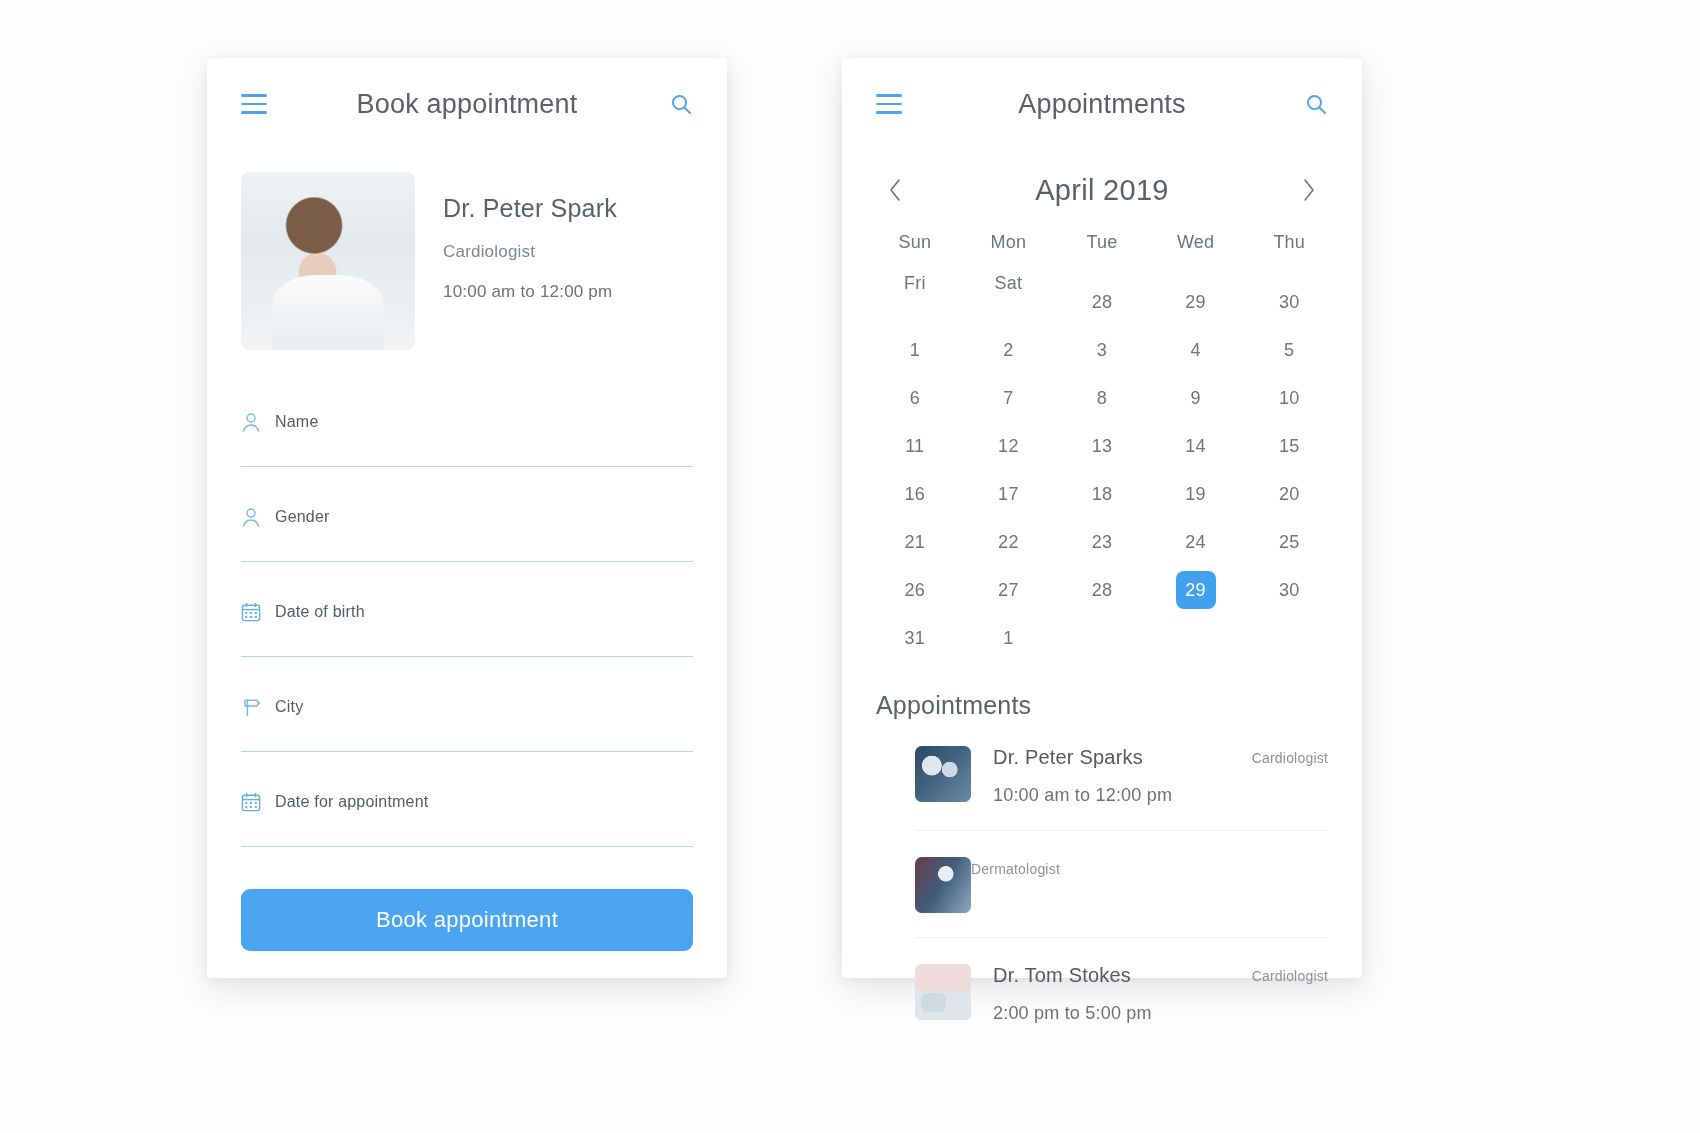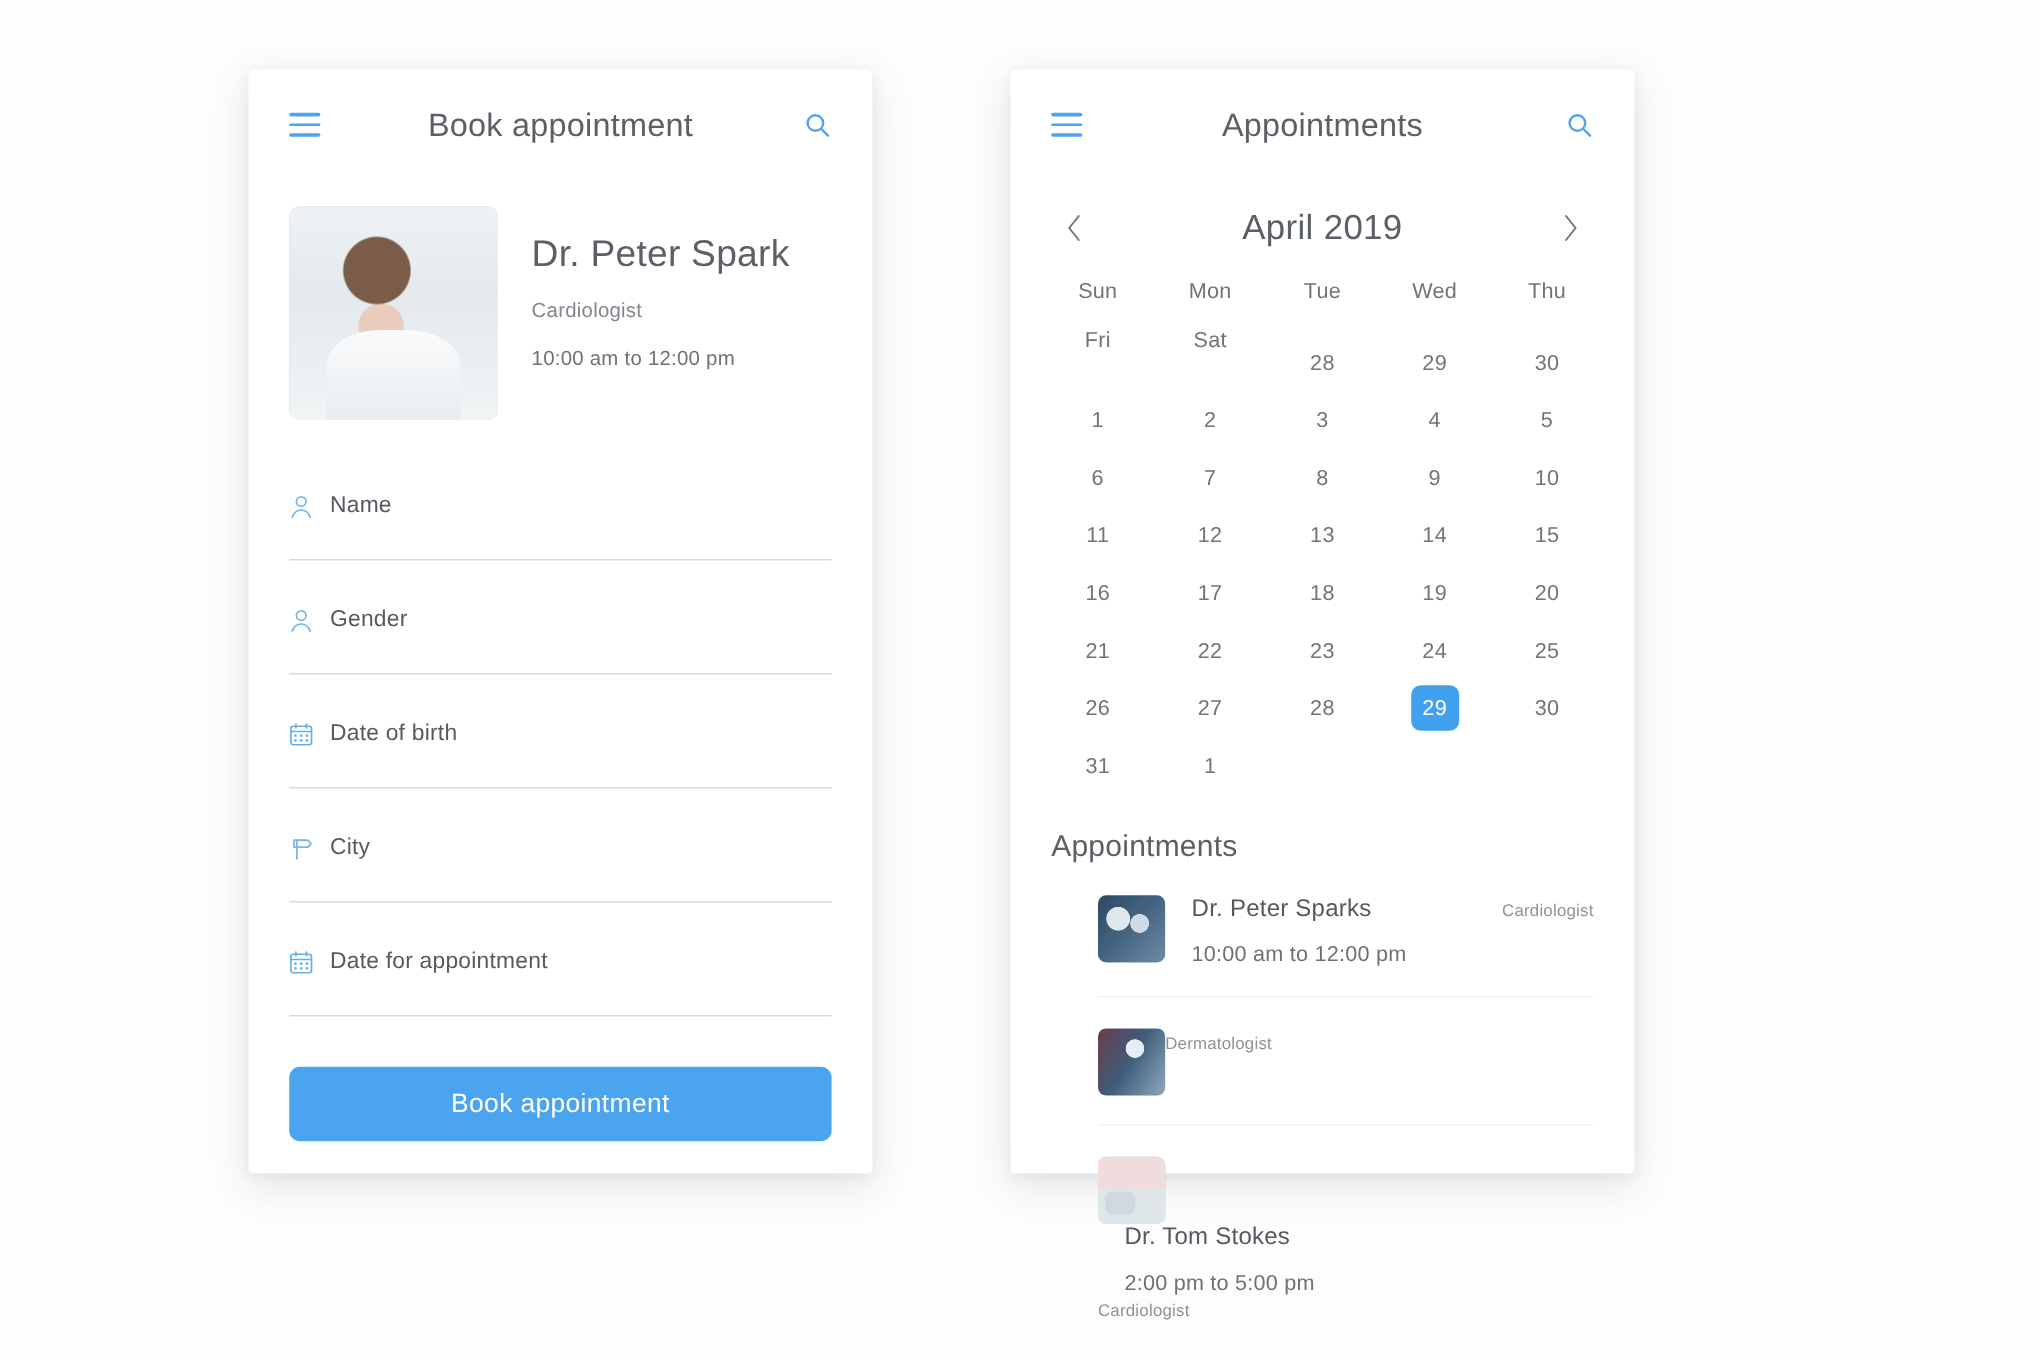--- a/index.html
+++ b/index.html
@@ -41,30 +41,30 @@
   }
   .search-icon { margin-left: auto; cursor: pointer; line-height: 0; }
 
   
   .doctor-row { display: flex; padding: 22px 34px 0 34px; }
   .doctor-photo {
     width: 174px; height: 178px; border-radius: 9px; overflow: hidden;
     flex: none; position: relative; background: #cfd6dc;
   }
   .doctor-info { padding-left: 28px; padding-top: 22px; }
-  .doctor-name { font-size: 31px; color: #5b5f66; letter-spacing: .2px; }
+  .doctor-name { font-size: 25px; color: #5b5f66; letter-spacing: .2px; }
   .doctor-spec { font-size: 17px; color: #82868d; margin-top: 19px; letter-spacing: .2px;}
   .doctor-time { font-size: 17px; color: #6e7277; margin-top: 20px; letter-spacing: .2px;}
 
   
   .form { padding: 22px 34px 0 34px; }
   .field { padding-top: 30px; }
   .field-row { display: flex; align-items: center; height: 40px; }
   .field-icon { width: 34px; flex: none; line-height: 0; }
-  .field-label { font-size: 19px; color: #565a61; letter-spacing: .2px; }
+  .field-label { font-size: 16px; color: #565a61; letter-spacing: .2px; }
   .field-underline {
     height: 1px; background: #bcd4e2; margin-top: 24px;
   }
   .book-btn {
     display: block; width: 100%; margin-top: 42px; height: 62px;
     background: #4ba4f0; border: none; border-radius: 9px;
     color: #ffffff; font-size: 22px; letter-spacing: .3px;
     font-family: "Liberation Sans", sans-serif; cursor: pointer;
   }
 
@@ -96,21 +96,21 @@
 
   
   .appts { padding: 34px 34px 0 34px; }
   .appts-title { font-size: 25px; color: #5b5f66; letter-spacing: .2px; }
   .appt-row {
     display: flex; align-items: flex-start;
     padding: 26px 0 24px 0;
     border-bottom: 1px solid #eceef0;
     margin-left: 39px;
   }
-  .appt-row:last-child { border-bottom: none; flex-direction: column; }
+  .appt-row:last-child { border-bottom: none; }
   .appt-thumb {
     width: 56px; height: 56px; border-radius: 7px; overflow: hidden;
     flex: none; background: #9fb0bf; position: relative;
   }
   .appt-mid { padding-left: 22px; flex: 1 1 auto; }
   .appt-name { font-size: 20px; color: #55595f; letter-spacing: .2px; }
   .appt-time { font-size: 18px; color: #6d7176; margin-top: 16px; letter-spacing: .2px; }
   .appt-spec { font-size: 14px; color: #8d9197; padding-top: 4px; flex: none; letter-spacing: .2px;}
 
   

